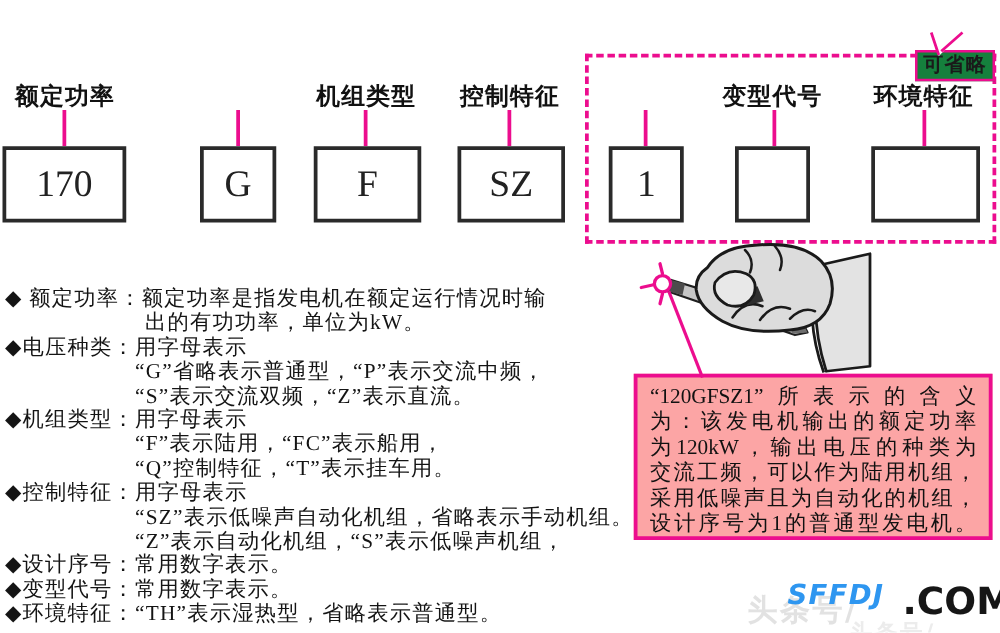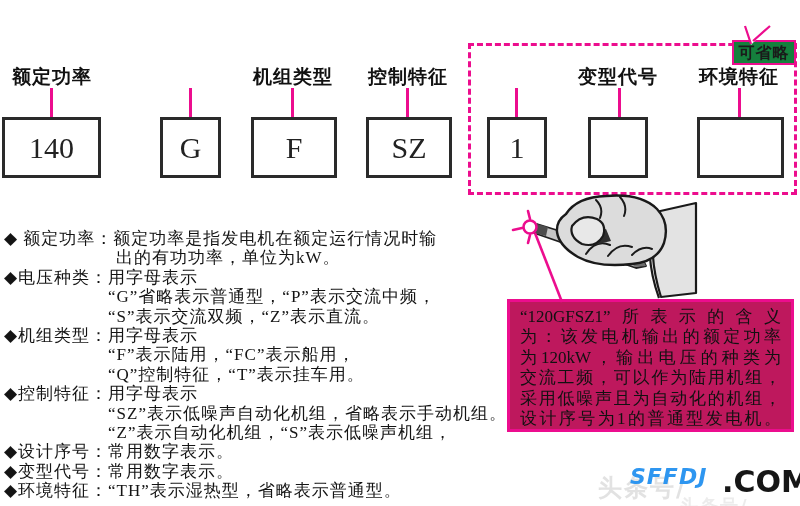--- a/index.html
+++ b/index.html
@@ -26,21 +26,21 @@
 
   
   .legend{position:absolute;left:4px;top:229px;width:520px;font-size:17px;
           line-height:19.4px;letter-spacing:1px;color:#141414;}
   .legend .i0{padding-left:0;}
   .legend .i1{padding-left:104px;}
   .legend .i2{padding-left:112px;}
 
   
   .note-box{position:absolute;left:507px;top:299px;width:261px;height:116px;
-            border:3px solid var(--pink);background:#be185d;padding:5px 10px 6px 10px;
+            border:3px solid var(--pink);background:#fca5a5;padding:5px 10px 6px 10px;
             font-size:17px;line-height:20.4px;color:#111;z-index:1;}
   .note-box .nline{text-align:justify;text-align-last:justify;}
 
   
   .overlay{position:absolute;left:0;top:0;width:800px;height:506px;z-index:3;pointer-events:none;}
 
   
   .wm{position:absolute;left:560px;top:462px;width:240px;height:44px;z-index:4;
       font-family:"DejaVu Sans","Liberation Sans",sans-serif;white-space:nowrap;}
   .wm-faint{position:absolute;left:38px;top:10px;font-size:24px;font-weight:700;
@@ -70,21 +70,21 @@
   <div class="fld-label" style="left:684px;">环境特征</div>
 
   <div class="fld-line" style="left:50px;"></div>
   <div class="fld-line" style="left:189px;"></div>
   <div class="fld-line" style="left:291px;"></div>
   <div class="fld-line" style="left:406px;"></div>
   <div class="fld-line" style="left:515px;"></div>
   <div class="fld-line" style="left:618px;"></div>
   <div class="fld-line" style="left:738px;"></div>
 
-  <div class="fld-box" style="left:2px;width:93px;">140</div>
+  <div class="fld-box" style="left:2px;width:93px;">170</div>
   <div class="fld-box" style="left:160px;width:55px;">G</div>
   <div class="fld-box" style="left:251px;width:80px;">F</div>
   <div class="fld-box" style="left:366px;width:80px;">SZ</div>
   <div class="fld-box" style="left:487px;width:54px;">1</div>
   <div class="fld-box" style="left:588px;width:54px;"></div>
   <div class="fld-box" style="left:697px;width:81px;"></div>
 
   <div class="legend">
     <div class="i0">◆ 额定功率：额定功率是指发电机在额定运行情况时输</div>
     <div class="i2">出的有功功率，单位为kW。</div>

